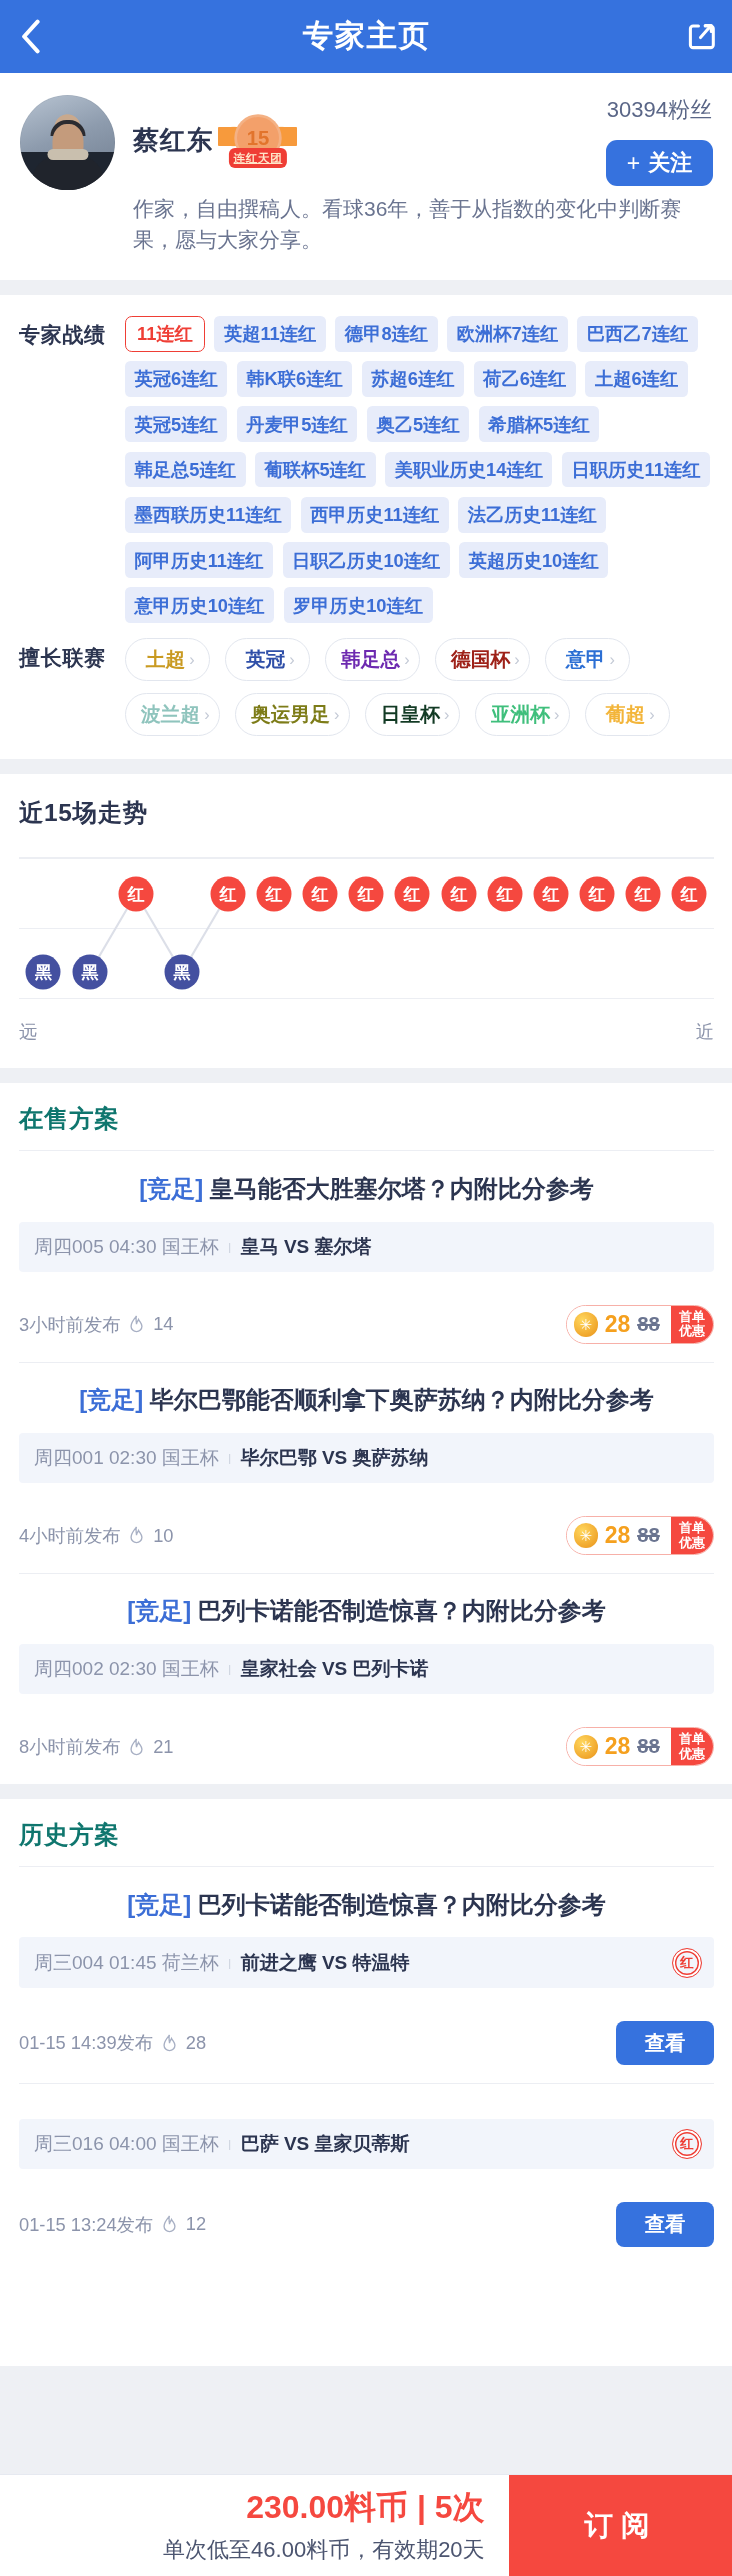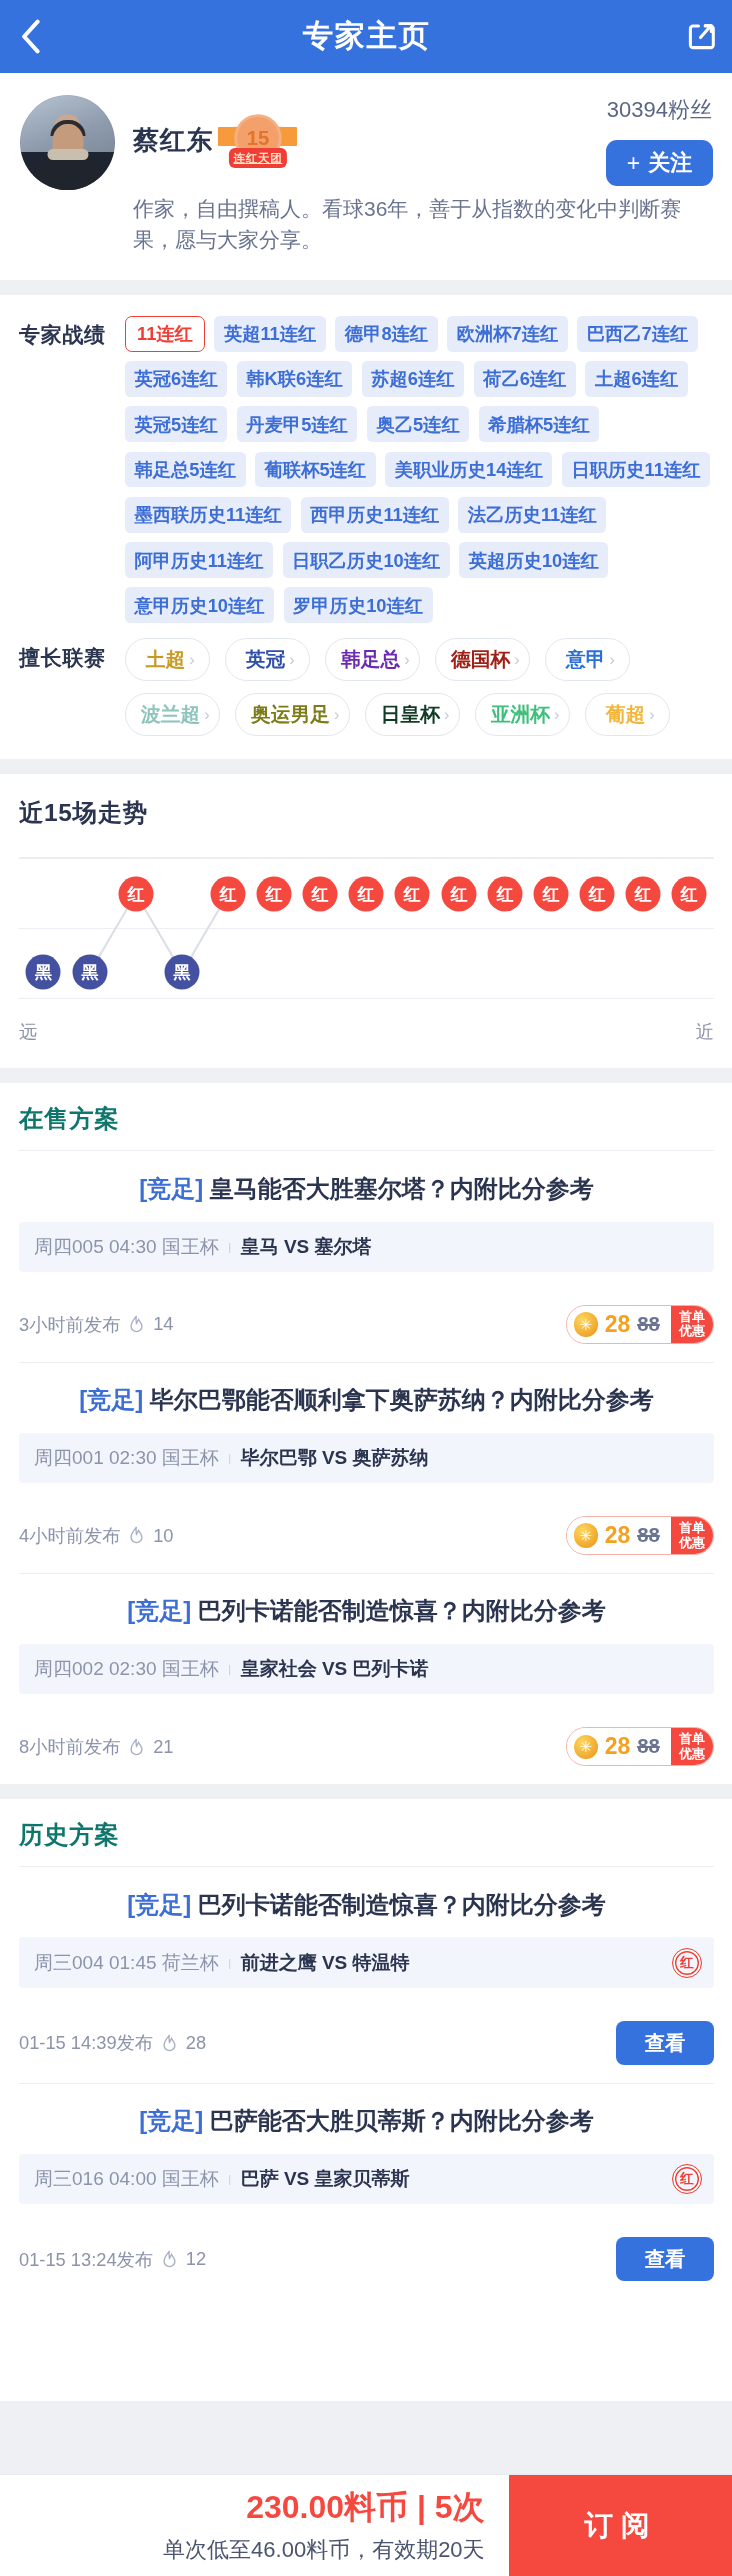--- a/index.html
+++ b/index.html
@@ -539,24 +539,20 @@
               <path d="M14 3 C9 9 6 12 6 18 a8 8 0 0 0 16 0 c0-4-3-6-5-10 -1 3-3 4-3 7 0-4-2-8 0-12z" fill="none" stroke="#a8b0c4" stroke-width="2"></path>
             </svg>
         </span>
         <span>28</span>
       </div>
       <button class="view-btn">查看</button>
     </div>
   </div>
 
   <div class="plan">
-    <div class="plan-title">
-      <span class="cat">[竞足]</span>
-      <span>巴萨能否大胜贝蒂斯？内附比分参考</span>
-    </div>
     <div class="match-bar">
       <span class="match-time">周三016 04:00 国王杯</span>
       <span class="match-sep">|</span>
       <span class="match-teams">巴萨 VS 皇家贝蒂斯</span>
       <span class="stamp">红</span>
     </div>
     <div class="plan-foot">
       <div class="meta">
         <span>01-15 13:24发布</span>
         <span class="fire">

